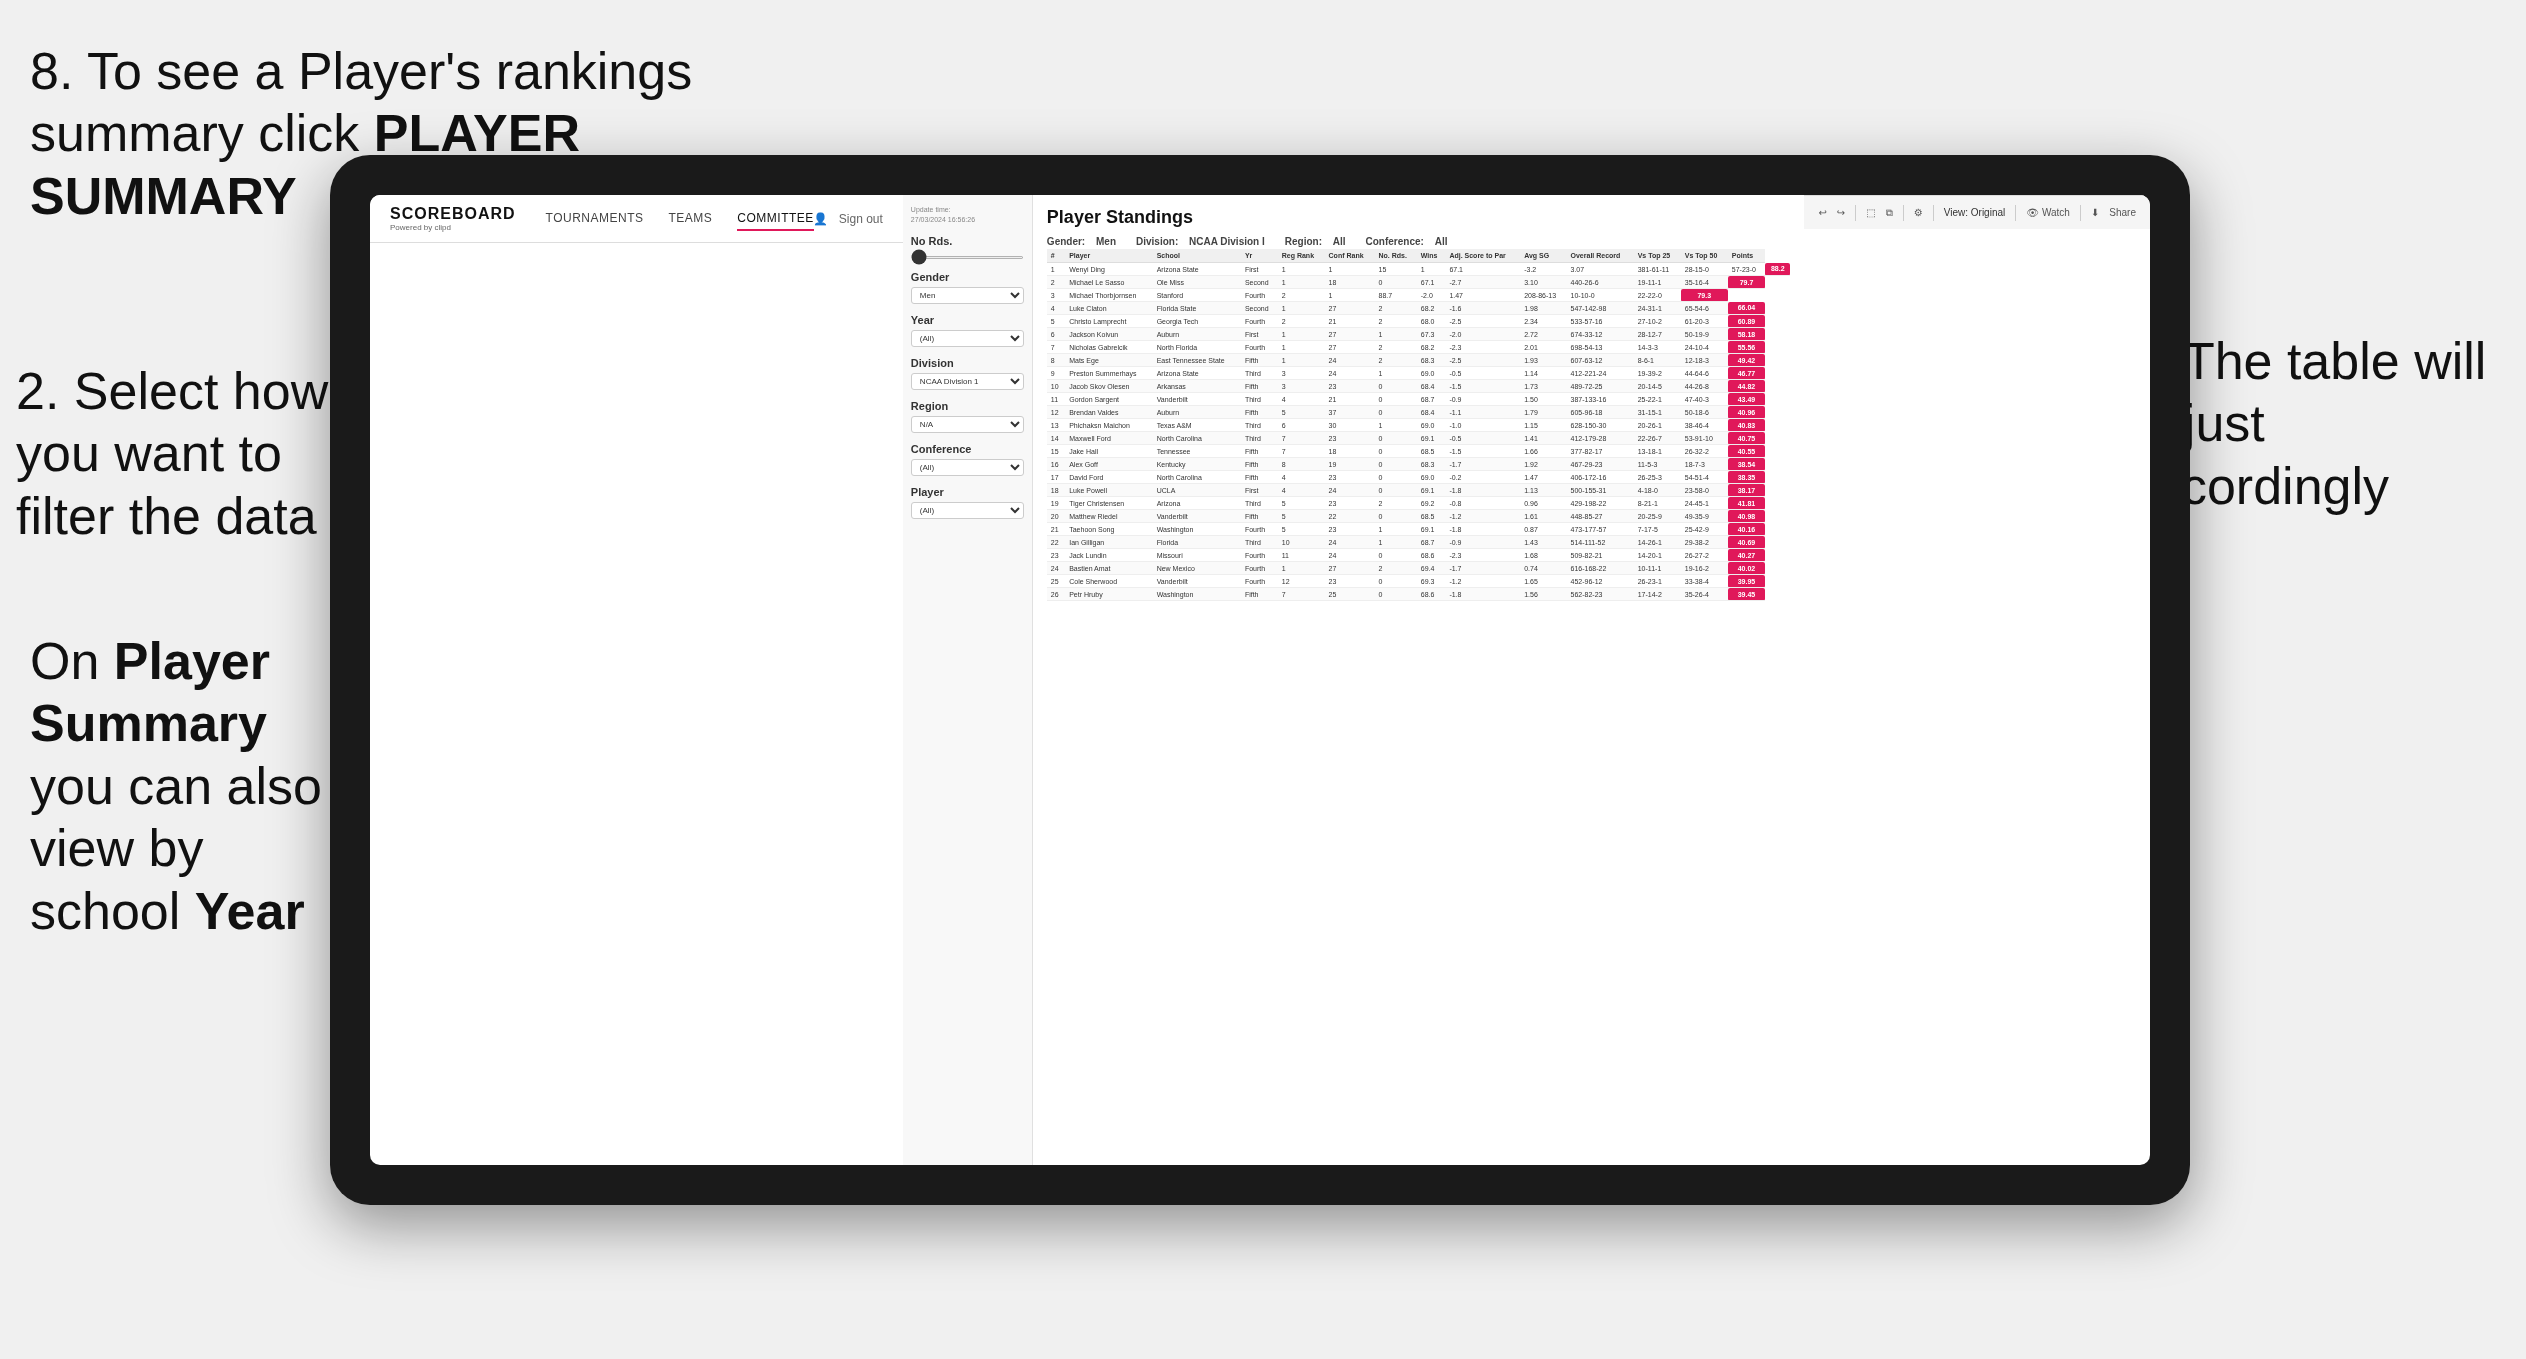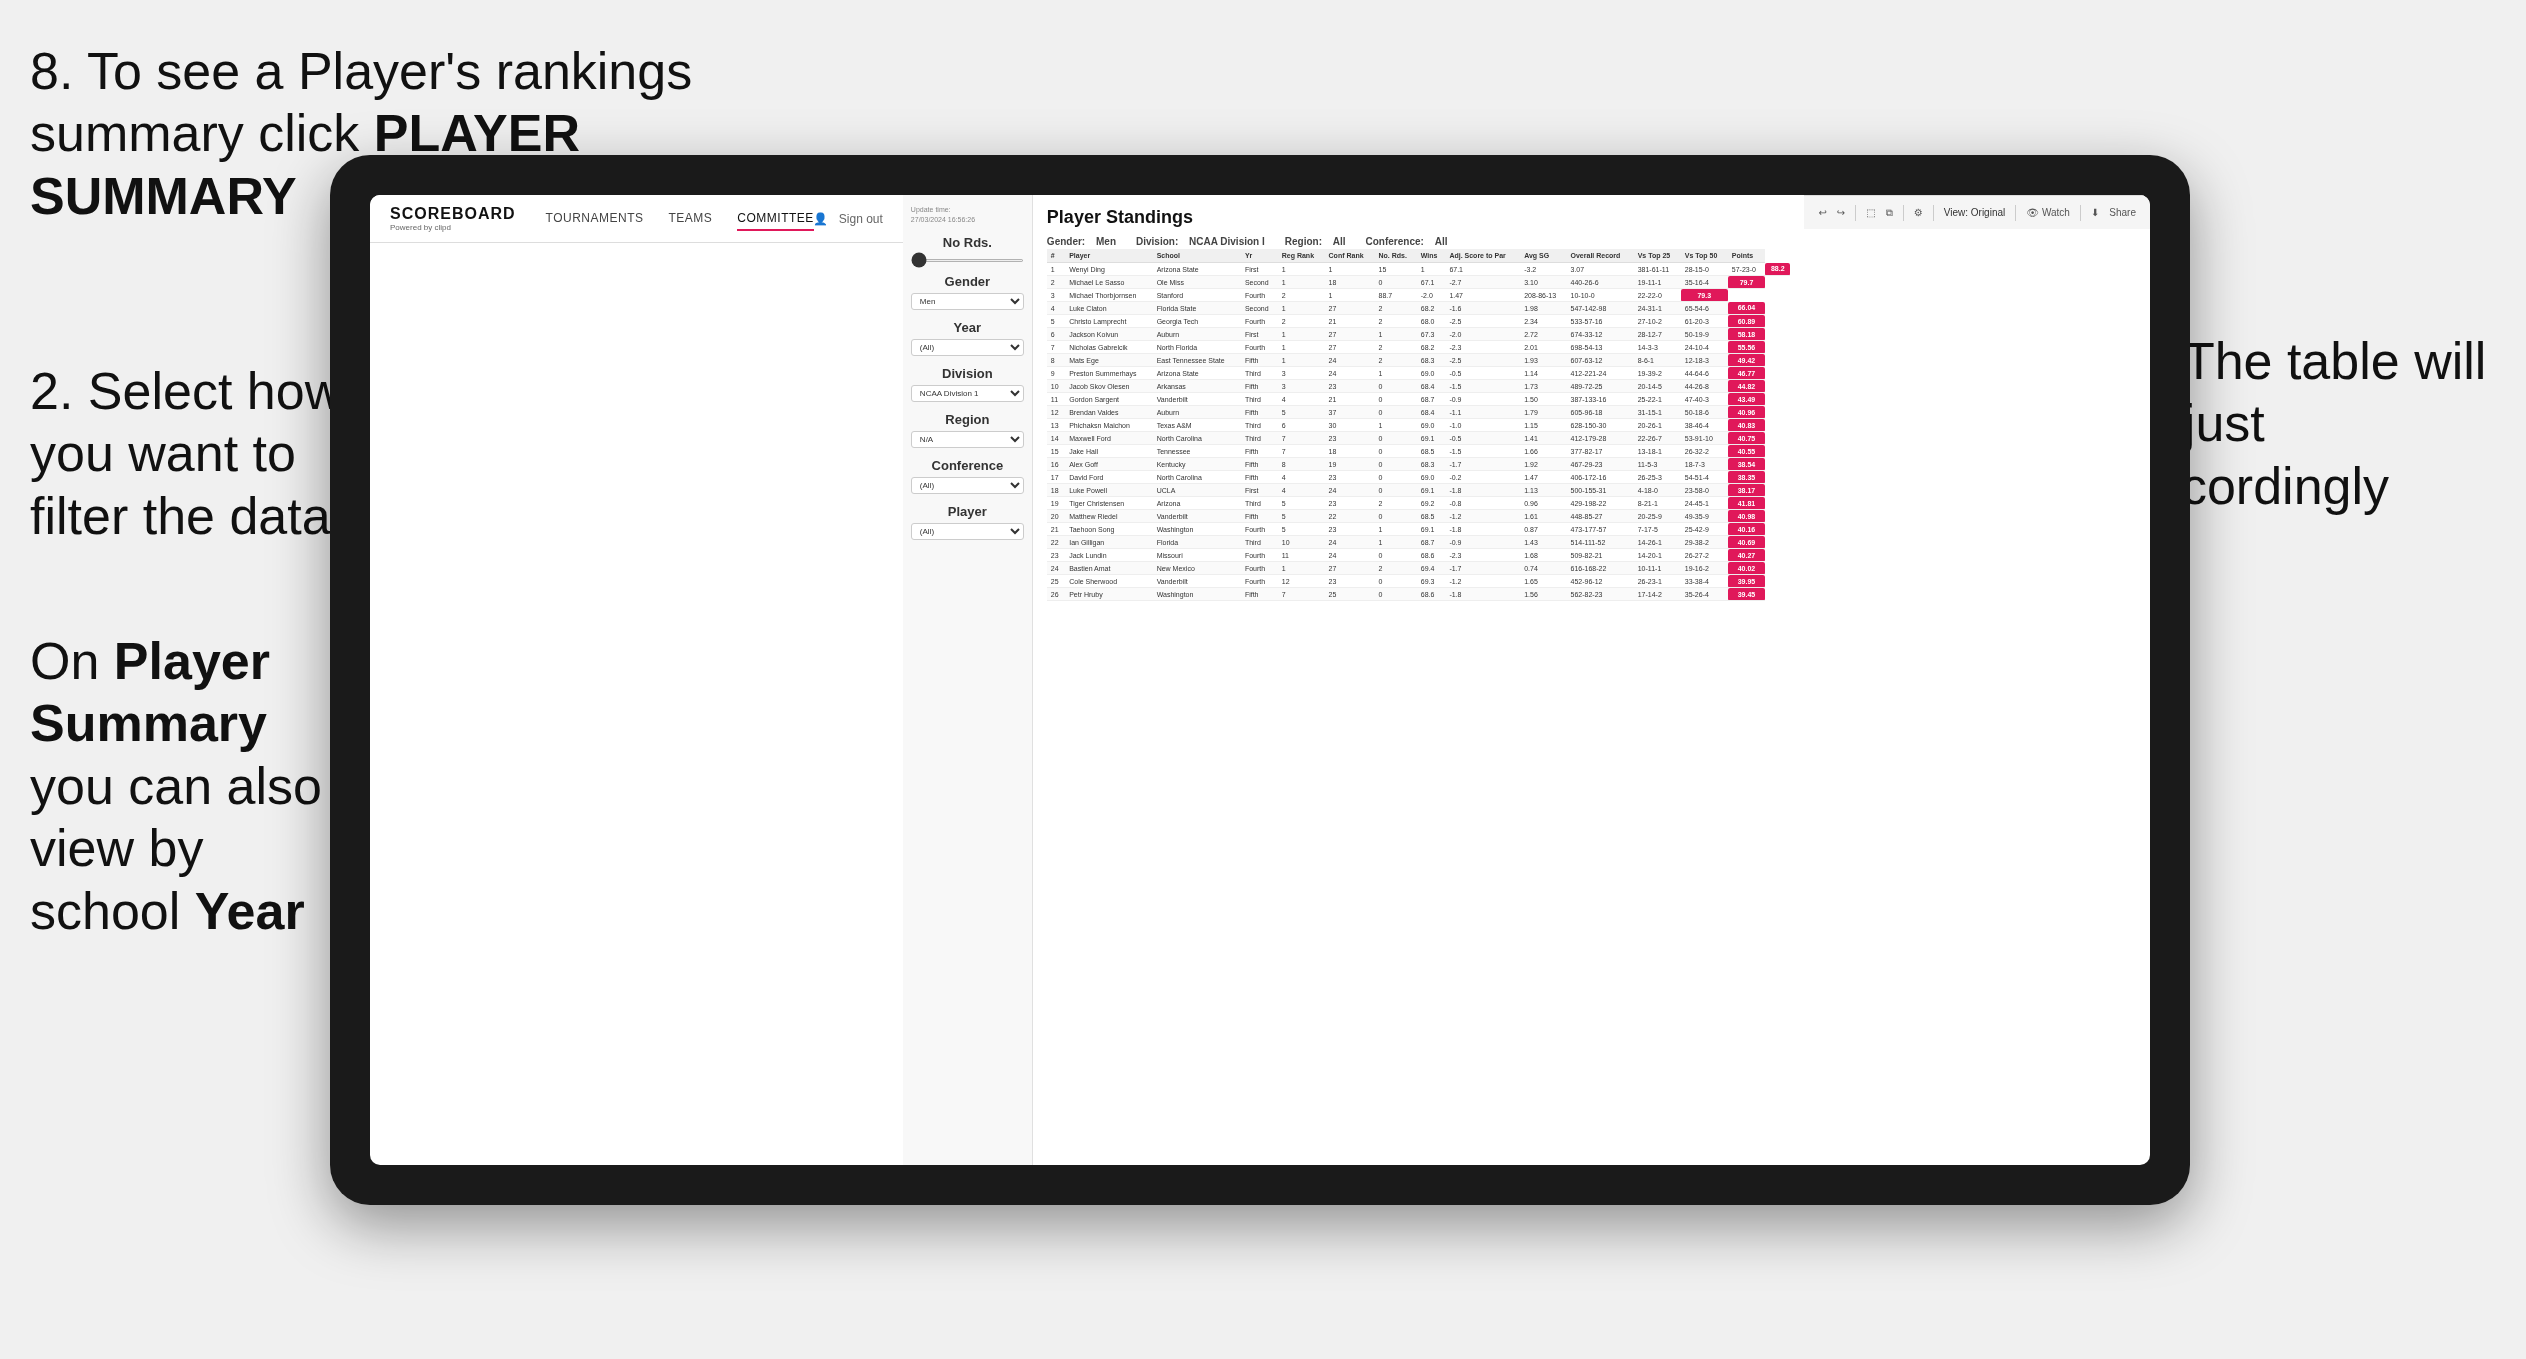--- a/index.html
+++ b/index.html
@@ -27,21 +27,21 @@
       margin-bottom: 30px;
     }
     .instruction-1 strong {
       font-weight: 900;
     }
     .instruction-2 {
       position: absolute;
       left: 0;
       top: 340px;
       width: 380px;
-      padding: 20px 30px;
+      padding: 20px 16px;
     }
     .instruction-2-text {
       font-size: 52px;
       line-height: 1.2;
       color: #111;
     }
     .instruction-3 {
       position: absolute;
       right: 20px;
       top: 330px;
@@ -184,25 +184,24 @@
     .update-time {
       font-size: 7px;
       color: #888;
       margin-bottom: 10px;
       line-height: 1.4;
     }
     .filter-group {
       margin-bottom: 10px;
     }
     .filter-label {
-      font-size: 13px;
+      font-size: 11px;
       font-weight: 700;
       color: #333;
       margin-bottom: 4px;
-      text-align: center;
     }
     .filter-select {
       width: 100%;
       font-size: 8px;
       border: 1px solid #ccc;
       border-radius: 3px;
       padding: 2px 4px;
       background: #fff;
       color: #333;
     }

